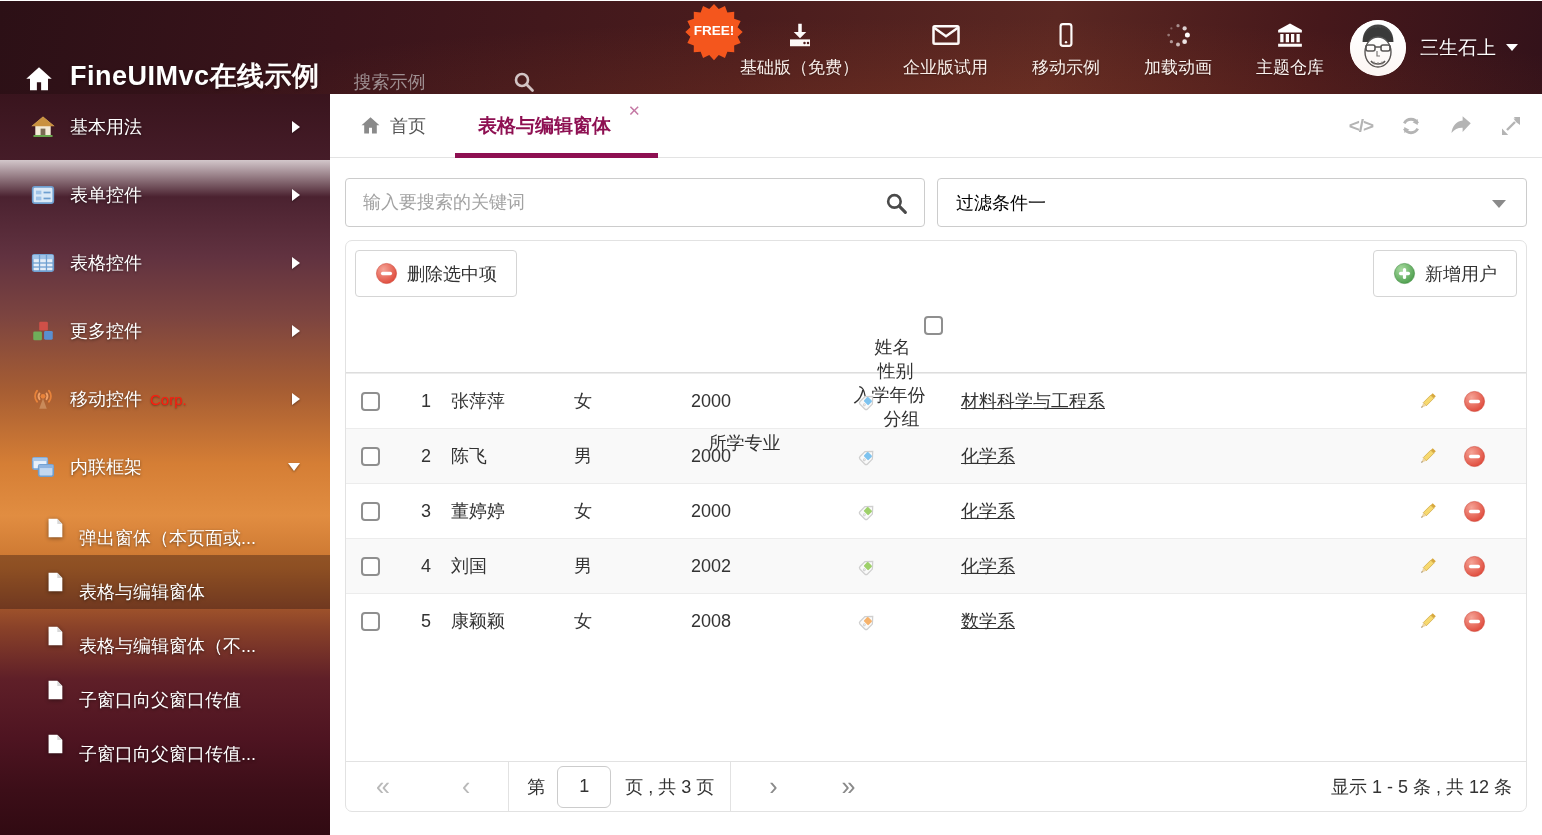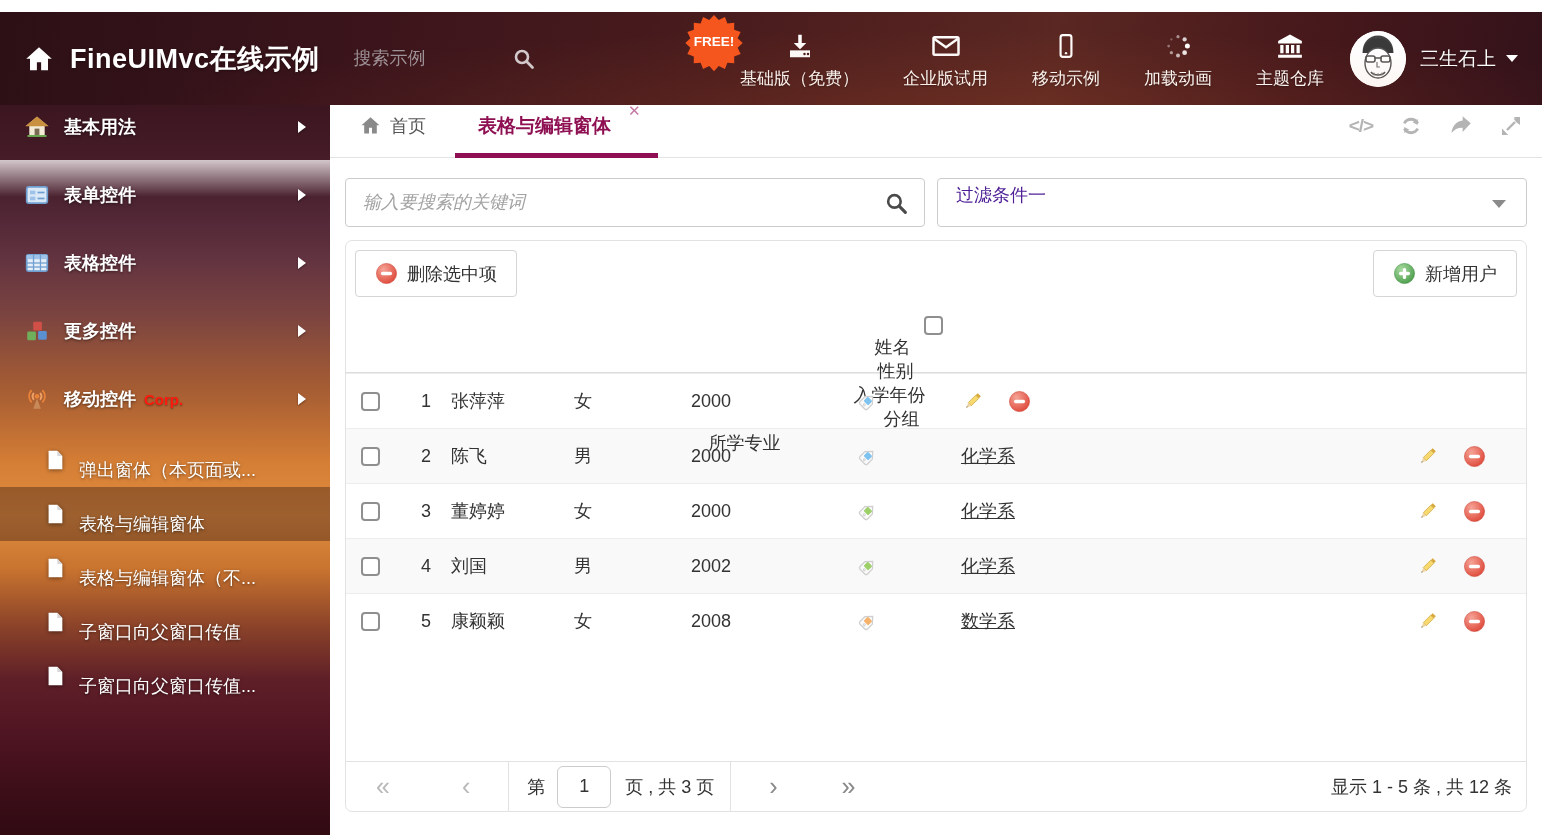--- a/index.html
+++ b/index.html
@@ -1,22 +1,22 @@
 <!DOCTYPE html>
 <html><head>
 <meta charset="utf-8">
 <style>
   * { margin:0; padding:0; box-sizing:border-box; }
   html,body { width:1542px; height:835px; }
   body { font-family:"Liberation Sans","DejaVu Sans",sans-serif; position:relative; overflow:hidden; background:#fff; color:#333; }
 
   
-  .header { position:absolute; left:0; top:12px; width:1542px; height:93px;
+  .header { position:absolute; left:0; top:1px; width:1542px; height:93px;
     background:linear-gradient(100deg,#2c1016 0%,#3a141b 22%,#4a1c1d 48%,#5a2722 68%,#46181b 85%,#33121a 100%);
-    display:flex; align-items:center; z-index:5; }
+    display:flex; align-items:flex-end; z-index:5; }
   .header:after{content:"";position:absolute;inset:0;background:radial-gradient(ellipse at 60% 120%,rgba(200,90,40,.18),transparent 60%);pointer-events:none;}
   .brand-home { margin-left:24px; width:30px; height:30px; flex:0 0 auto; }
   .brand-title { color:#fff; font-size:27px; font-weight:bold; margin-left:16px; letter-spacing:.5px; text-shadow:0 1px 3px rgba(0,0,0,.4); white-space:nowrap; }
   .hdr-search { margin-left:34px; display:flex; align-items:center; }
   .hdr-search input { background:transparent; border:none; outline:none; color:#e8e2e4; font-size:18px; width:150px; font-family:inherit; }
   .hdr-search input::placeholder { color:#9d9297; }
   .hdr-search svg { margin-left:8px; }
 
   .free-badge { position:absolute; left:683; top:2px; left:683px; width:62px; height:62px; z-index:7; }
   .free-badge text { font-weight:bold; }
@@ -31,21 +31,21 @@
   .user-name { color:#fff; font-size:19px; margin-left:14px; text-shadow:0 1px 2px rgba(0,0,0,.45); }
   .caret-down-w { width:0; height:0; border-left:6px solid transparent; border-right:6px solid transparent; border-top:7px solid #fff; margin-left:10px; }
 
   
   .sidebar { position:absolute; left:0; top:93px; width:330px; height:742px;
     background:linear-gradient(to bottom,
       #39141d 0%, #451c28 9%, #57293642 0%, #4b2230 14%, #613240 22%,
       #7c4440 30%, #a65d33 40%, #d57e35 50%, #e18d41 57%, #c9742f 64%,
       #8a4229 72%, #5f1f28 79%, #4e1421 87%, #3c0e18 94%, #310a12 100%);
     overflow:hidden; }
-  .menu-item { height:68px; display:flex; align-items:center; padding:0 24px; color:#fff; cursor:pointer; position:relative;font-weight:bold; }
+  .menu-item { height:68px; display:flex; align-items:center; padding:0 30px; color:#fff; cursor:pointer; position:relative; }
   .menu-item .mi-icon { width:26px; height:26px; flex:0 0 auto; }
   .menu-item .mi-label { font-size:18px; margin-left:14px; text-shadow:0 1px 3px rgba(0,0,0,.55); white-space:nowrap; }
   .mi-badge { color:#ff1a0e; font-size:15px; margin-left:8px; text-shadow:0 1px 2px rgba(0,0,0,.4); }
   .mi-arrow { margin-left:auto; }
   .tri-right { width:0; height:0; border-left:8px solid #fff; border-top:6px solid transparent; border-bottom:6px solid transparent; filter:drop-shadow(0 1px 1px rgba(0,0,0,.4)); }
   .tri-down { width:0; height:0; border-top:8px solid #fff; border-left:6px solid transparent; border-right:6px solid transparent; filter:drop-shadow(0 1px 1px rgba(0,0,0,.4)); }
   .submenu-item { height:54px; display:flex; align-items:center; padding:0 22px 0 44px; color:#fff; cursor:pointer; }
   .submenu-item.selected { background:rgba(25,8,12,.34); }
   .submenu-item .si-icon { width:22px; height:22px; flex:0 0 auto; filter:drop-shadow(0 1px 2px rgba(0,0,0,.45)); }
   .submenu-item .si-label { font-size:18px; margin-left:13px; text-shadow:0 1px 3px rgba(0,0,0,.55); white-space:nowrap;margin-top:20px; }
@@ -58,25 +58,25 @@
   .tab-home .th-label { font-size:18px; color:#555; margin-left:9px; }
   .tab-active { position:absolute; left:125px; top:0; height:65px; width:203px; cursor:pointer; }
   .tab-active .ta-label { position:absolute; left:23px; top:20px; font-size:19px; font-weight:bold; color:#8e1052; white-space:nowrap; }
   .tab-active .ta-underline { position:absolute; left:0; bottom:0; width:203px; height:5px; background:#8e1052; }
   .tab-close { position:absolute; left:173px; top:10px; font-size:15px; font-weight:bold; color:#c478a4; cursor:pointer; line-height:1; }
   .tab-tools { position:absolute; right:18px; top:0; height:65px; display:flex; align-items:center; gap:24px; }
   .tool-icon { width:26px; height:26px; cursor:pointer; display:flex; align-items:center; justify-content:center; }
   .code-glyph { color:#b4b4b4; font-size:19px; font-weight:bold; letter-spacing:-1px; white-space:nowrap; }
 
   .filter-row-input { position:absolute; left:15px; top:85px; width:580px; height:49px; border:1px solid #ccc; border-radius:4px; background:#fff; }
-  .filter-row-input input { position:absolute; left:0; top:0; width:100%; height:100%; border:none; outline:none; background:transparent; padding:0 50px 0 17px; font-size:18px; color:#ec4899; font-family:inherit;font-style:italic; }
+  .filter-row-input input { position:absolute; left:0; top:0; width:100%; height:100%; border:none; outline:none; background:transparent; padding:0 50px 0 17px; font-size:18px; color:#ec4899; font-family:inherit; }
   .filter-row-input input::placeholder { color:#a2a2a2; }
   .filter-row-input .fi-search { position:absolute; right:15px; top:12px; }
   .filter-dropdown { position:absolute; left:607px; top:85px; width:590px; height:49px; border:1px solid #ccc; border-radius:4px; background:#fff; cursor:pointer; }
-  .filter-dropdown .fd-value { position:absolute; left:18px; top:4px; font-size:18px; color:#4c1d95;font-family:Liberation Mono, monospace; }
+  .filter-dropdown .fd-value { position:absolute; left:18px; top:12px; font-size:18px; color:#000000;font-family:Liberation Mono, monospace; }
   .filter-dropdown .fd-caret { position:absolute; right:20px; top:21px; width:0; height:0; border-left:7px solid transparent; border-right:7px solid transparent; border-top:8px solid #8a8a8a; }
 
   .panel { position:absolute; left:15px; top:147px; width:1182px; height:572px; border:1px solid #e2e2e2; border-radius:7px; background:#fff; }
   .btn { display:inline-flex; align-items:center; height:47px; padding:0 19px; border:1px solid #d5d5d5; border-radius:4px; background:#fff; font-size:18px; color:#333; cursor:pointer; gap:9px; font-family:inherit; }
   .btn-delete { position:absolute; left:9px; top:9px; }
   .btn-add { position:absolute; right:9px; top:9px; }
 
   .grid { position:absolute; left:0; top:75px; width:1180px; }
   .grid-row { display:flex; align-items:center; height:55px; border-top:1px solid #ececec; font-size:18px; color:#333; }
   .grid-header { height:57px; border-top:none; border-bottom:1px solid #ddd; color:#333;flex-direction:column; }
@@ -258,20 +258,30 @@
         <path d="M6.5 4.5a8 8 0 0 0 0 10M17.5 4.5a8 8 0 0 1 0 10" fill="none" stroke="#e8833a" stroke-width="1.8" stroke-linecap="round"></path>
         <path d="M8.8 6.8a4.5 4.5 0 0 0 0 5.4M15.2 6.8a4.5 4.5 0 0 1 0 5.4" fill="none" stroke="#f0a066" stroke-width="1.6" stroke-linecap="round"></path>
         <path d="M12 11.5 8.5 21h7z" fill="#c98a5a"></path>
       </svg>
     <span class="mi-label">移动控件</span>
     <span class="mi-badge">Corp.</span>
     <span class="mi-arrow tri-right"></span>
   </div>
 
 
+  <div class="menu-item">
+    <svg class="mi-icon" viewBox="0 0 24 24">
+        <rect x="2.5" y="3.5" width="13.5" height="10.5" rx="1.5" fill="#e8f0fa" stroke="#7aa7d8" stroke-width="1.5"></rect>
+        <rect x="2.5" y="3.5" width="13.5" height="3" fill="#a8c6e8"></rect>
+        <rect x="8" y="10" width="13.5" height="10.5" rx="1.5" fill="#c3d8f0" stroke="#6f9fd0" stroke-width="1.5"></rect>
+        <rect x="8" y="10" width="13.5" height="3" fill="#8fb4e0"></rect>
+      </svg>
+    <span class="mi-label">内联框架</span>
+    <span class="mi-arrow tri-down"></span>
+  </div>
 
   <div class="submenu-item">
     <svg class="si-icon" viewBox="0 0 24 24">
         <path d="M5 2h9.5L20 7.5V22H5Z" fill="#fff"></path>
         <path d="M14.5 2v5.5H20Z" fill="#d8d8d8"></path>
       </svg>
     <span class="si-label">弹出窗体（本页面或...</span>
   </div>
   <div class="submenu-item selected">
     <svg class="si-icon" viewBox="0 0 24 24">
@@ -414,20 +424,21 @@
         <div class="col-year">2000</div>
         <div class="col-group">
             <svg width="23" height="23" viewBox="0 0 24 24">
               <g transform="rotate(-45 12 12)">
                 <path d="M4.5 8.5a2 2 0 0 1 2-2h7.2l6 5.5-6 5.5H6.5a2 2 0 0 1-2-2Z" fill="#fafafa" stroke="#cfcfcf" stroke-width="1.3"></path>
                 <circle cx="7.3" cy="12" r="1" fill="#fff" stroke="#cfcfcf"></circle>
                 <rect x="9.5" y="8.6" width="6.2" height="6.8" rx="1" fill="#7ec3ef"></rect>
               </g>
             </svg>
           </div>
+        <div class="col-major"><span class="cell-link">材料科学与工程系</span></div>
         <div class="col-actions">
           <svg class="act-icon" viewBox="0 0 24 24">
               <g transform="rotate(45 12 12)">
                 <rect x="9.7" y="2" width="4.6" height="3" fill="#d8a83c"></rect>
                 <rect x="9.7" y="5" width="4.6" height="11" fill="#f7d96e" stroke="#c9a23c" stroke-width="0.7"></rect>
                 <polygon points="9.7,16 14.3,16 12,21.2" fill="#ecd3a0"></polygon>
                 <polygon points="11.3,19.6 12.7,19.6 12,21.2" fill="#5f5138"></polygon>
               </g>
             </svg>
           <svg class="act-icon" viewBox="0 0 24 24">

